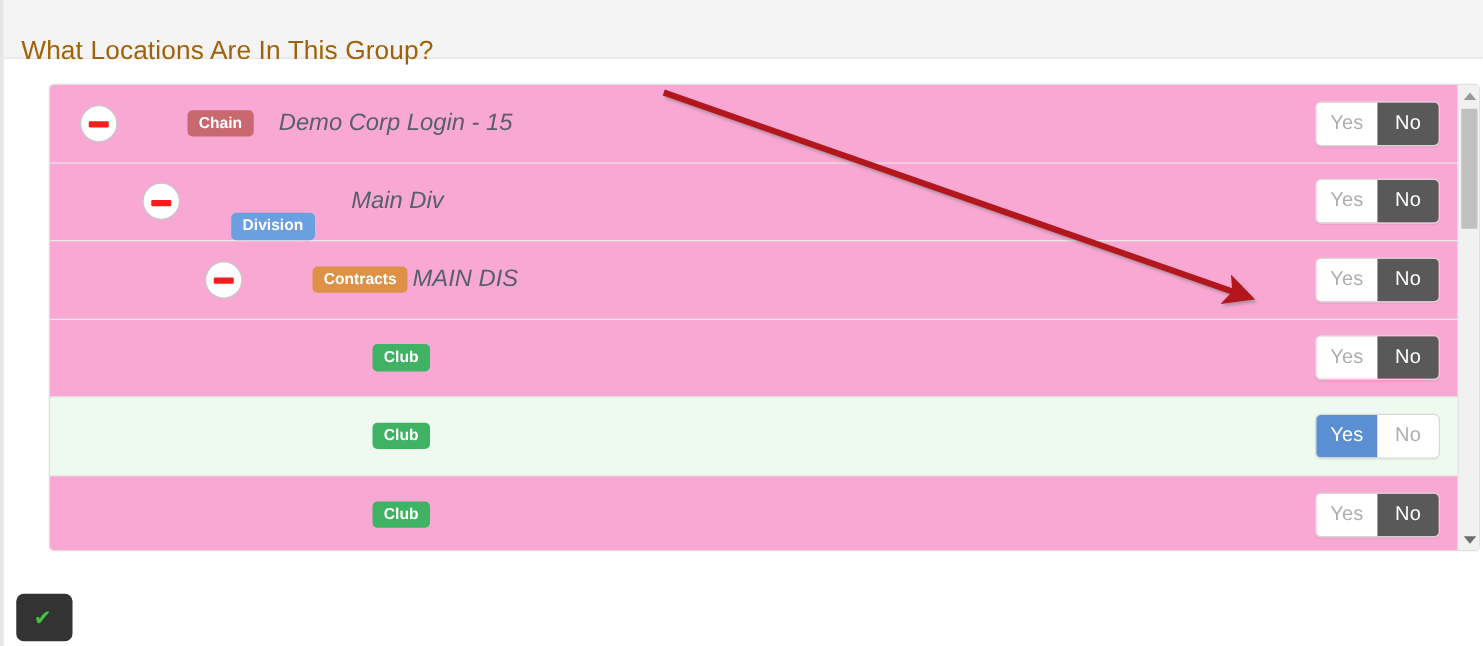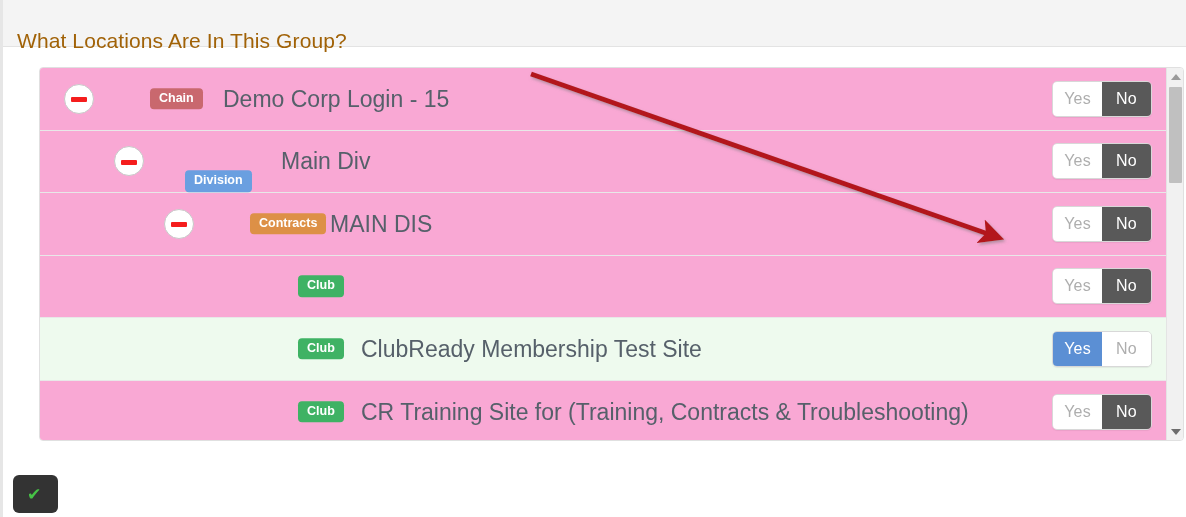--- a/index.html
+++ b/index.html
@@ -90,23 +90,24 @@
     color: #ffffff;
     line-height: 1;
     white-space: nowrap;
     text-align: center;
   }
 
   .loc-name {
     position: absolute;
     top: 50%;
     transform: translateY(-50%);
-    font-size: 23px;
+    font-size: 19px;
     color: #56606a;
     white-space: nowrap;
+    font-style: italic;
   }
 
   
   .yesno {
     position: absolute;
     right: 15px;
     top: 50%;
     transform: translateY(-50%);
     display: flex;
     height: 36px;
@@ -235,29 +236,27 @@
         <div class="loc-row">
           <span class="type-badge" style="left: 258px; background: rgb(63, 178, 100);">Club</span>
           <span class="loc-name" style="left: 321px;"></span>
           <div class="yesno">
             <div class="seg">Yes</div>
             <div class="seg on-no">No</div>
           </div>
         </div>
         <div class="loc-row selected">
           <span class="type-badge" style="left: 258px; background: rgb(63, 178, 100);">Club</span>
-          <span class="loc-name" style="left: 321px;">ClubReady Membership Test Site</span>
           <div class="yesno">
             <div class="seg on-yes">Yes</div>
             <div class="seg">No</div>
           </div>
         </div>
         <div class="loc-row">
           <span class="type-badge" style="left: 258px; background: rgb(63, 178, 100);">Club</span>
-          <span class="loc-name" style="left: 321px;">CR Training Site for (Training, Contracts &amp; Troubleshooting)</span>
           <div class="yesno">
             <div class="seg">Yes</div>
             <div class="seg on-no">No</div>
           </div>
         </div>
       </div>
 
     <div class="vscroll">
       <div class="arrow up">
         <div class="tri up"></div>

